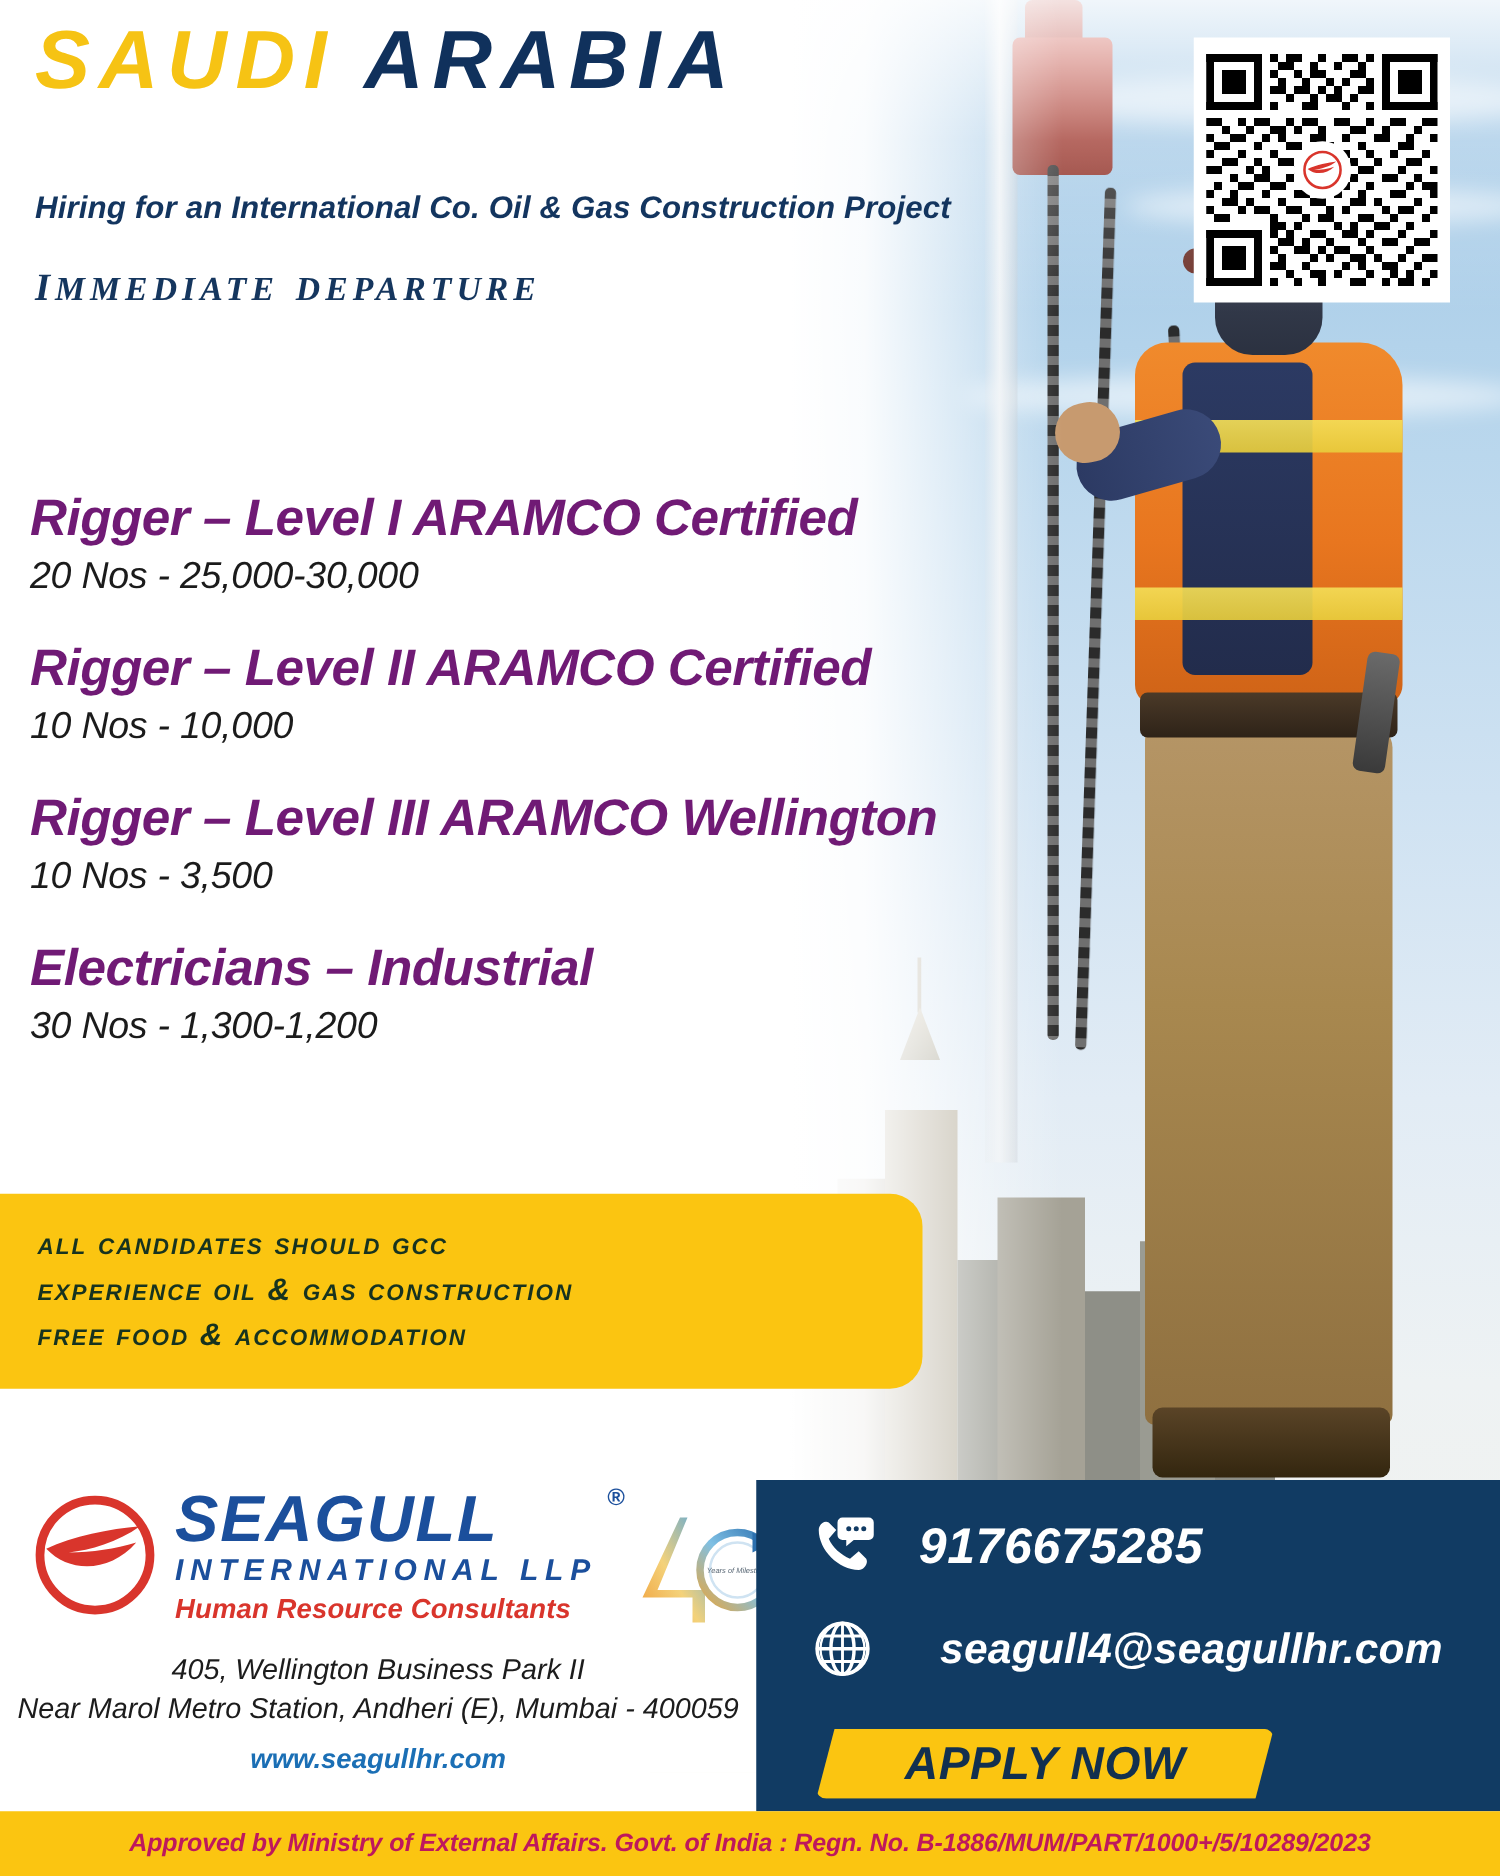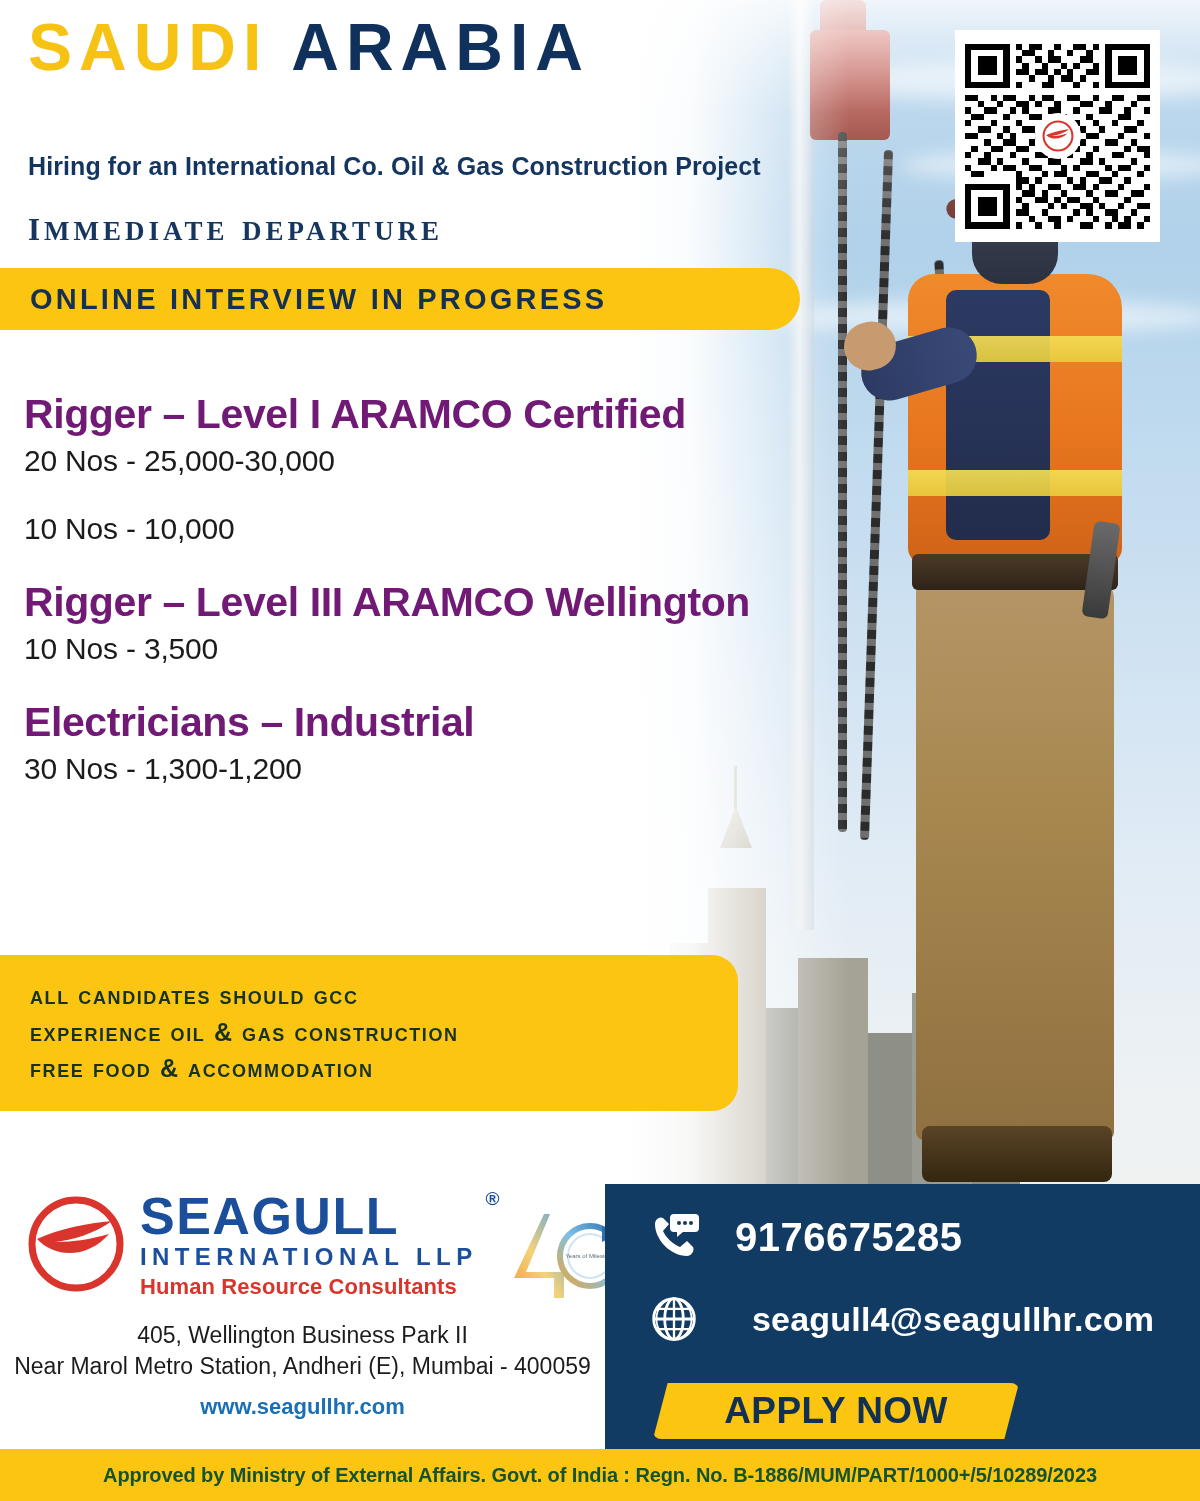--- a/index.html
+++ b/index.html
@@ -142,21 +142,21 @@
   .photo-fade-left{
     position:absolute; left:0; top:0; width:330px; height:100%;
     background:linear-gradient(90deg,#ffffff 0%,#ffffff 34%,rgba(255,255,255,.92) 52%,rgba(255,255,255,.55) 72%,rgba(255,255,255,0) 100%);
   }
   .photo-fade-top{
     position:absolute; left:0; top:0; width:100%; height:250px;
     background:linear-gradient(180deg,rgba(255,255,255,.85) 0%,rgba(255,255,255,.25) 45%,rgba(255,255,255,0) 100%);
   }
 
   
-  #content{ position:absolute; inset:0; }
+  #content{ position:absolute; inset:0;font-style:italic; }
 
   .title-row{ position:absolute; left:28px; top:14px; }
   .title{
     font-size:66px; font-weight:700; letter-spacing:7px; line-height:1;
     font-family:"Liberation Sans", sans-serif;
   }
   .title .t-saudi{ color:#F6C314; }
   .title .t-arabia{ color:#10315c; }
 
   .subtitle{
@@ -252,21 +252,21 @@
     clip-path:polygon(4% 0,100% 0,96% 100%,0 100%);
     border-radius:8px;
   }
   .apply span{ font-size:37px; font-weight:700; color:#12304f; letter-spacing:.4px; }
 
   .approval{
     position:absolute; left:0; top:1449px; width:1200px; height:52px;
     background:#FBC511; display:flex; align-items:center; justify-content:center;
   }
   .approval span{
-    font-size:20px; font-weight:700; color:#14532d; letter-spacing:-.1px;
+    font-size:20px; font-weight:700; color:#be185d; letter-spacing:-.1px;
   }
 
   
   .qr-wrap{
     position:absolute; left:955px; top:30px; width:205px; height:212px;
     background:#ffffff; padding:10px;
   }
   .qr-inner{ position:relative; width:100%; height:100%; }
   .qr-logo{
     position:absolute; left:50%; top:50%; transform:translate(-50%,-50%);
@@ -336,30 +336,28 @@
     <div class="title">
       <span class="t-saudi">SAUDI</span>
       <span class="t-arabia">ARABIA</span>
     </div>
   </div>
 
   <div class="subtitle">Hiring for an International Co. Oil &amp; Gas Construction Project</div>
 
   <div class="immediate">IMMEDIATE DEPARTURE</div>
 
-  <div class="online-banner">
-    <span>ONLINE INTERVIEW IN PROGRESS</span>
-  </div>
 
   <div class="jobs">
     <div class="job">
       <div class="job-title">Rigger – Level I ARAMCO Certified</div>
       <div class="job-meta">20 Nos  - 25,000-30,000</div>
     </div>
     <div class="job">
+      <div class="job-title">Rigger – Level II ARAMCO Certified</div>
       <div class="job-meta">10 Nos   - 10,000</div>
     </div>
     <div class="job">
       <div class="job-title">Rigger – Level III ARAMCO Wellington</div>
       <div class="job-meta">10 Nos   - 3,500</div>
     </div>
     <div class="job">
       <div class="job-title">Electricians – Industrial</div>
       <div class="job-meta">30 Nos  - 1,300-1,200</div>
     </div>

